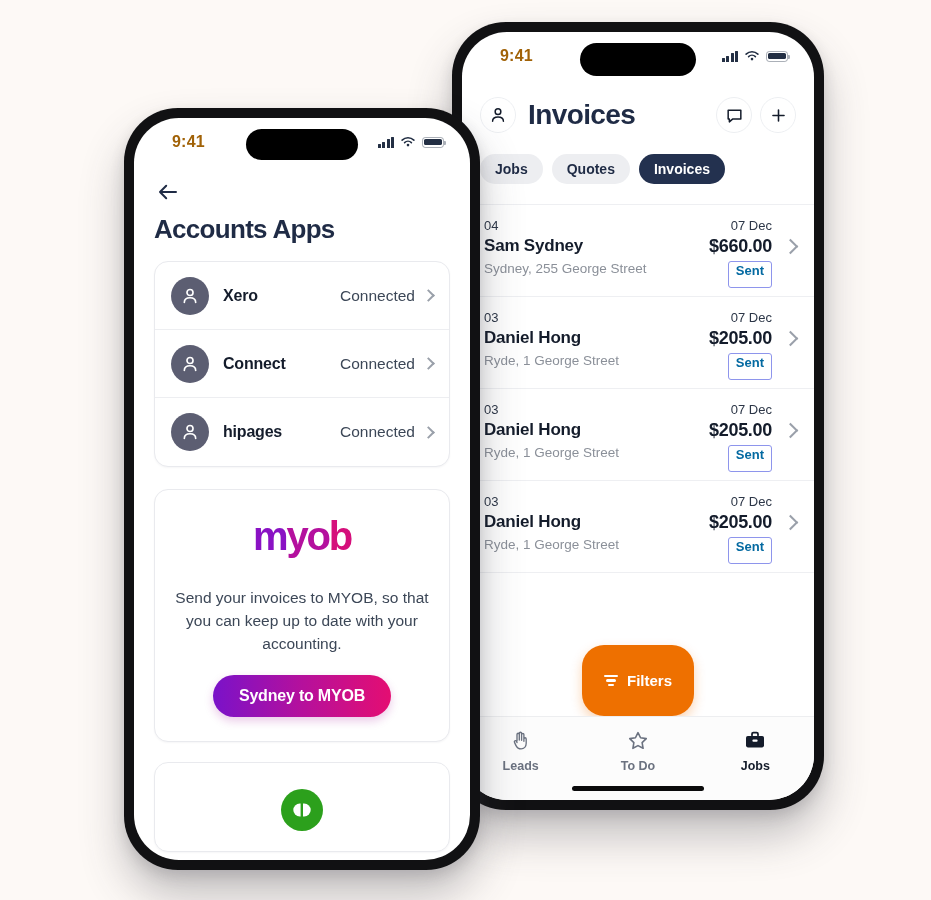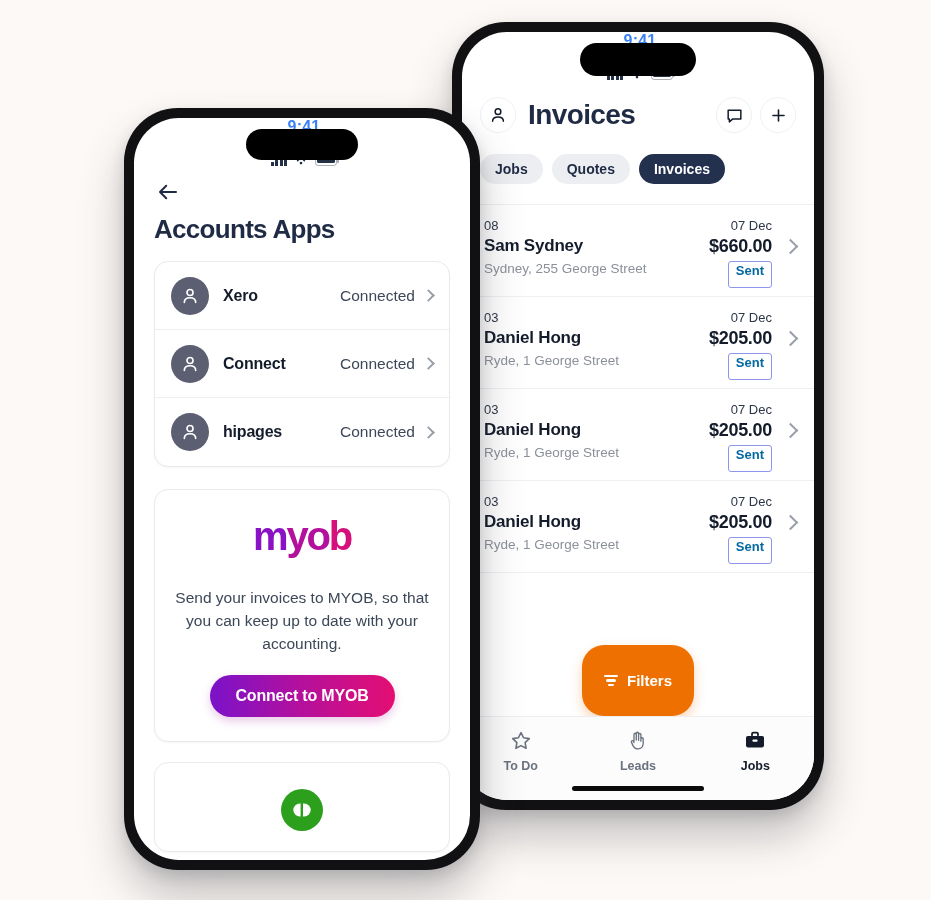--- a/index.html
+++ b/index.html
@@ -26,29 +26,28 @@
     background: #FFFFFF;
     border-radius: 45px;
     overflow: hidden;
   }
   .dyn-island {
     position: absolute; top: 11px; left: 50%;
     transform: translateX(-50%);
     background: #000; border-radius: 20px;
   }
   .statusbar {
-    position: absolute; top: 0; left: 4px; right: 0;
+    position: absolute; top: 0; left: 12px; right: 0;
     height: 48px;
     display: flex; align-items: center;
     justify-content: space-between;
     padding: 0 26px;
-    color: #3b82f6;
+    color: #a16207;
     font-size: 16px; font-weight: 700;
     letter-spacing: .2px;
-    flex-direction: column;
   }
   .sb-right { display: flex; align-items: center; gap: 6px; }
   .bars { display: flex; align-items: flex-end; gap: 1.5px; height: 11px; }
   .bars i { display: block; width: 3px; background: #232F44; border-radius: .5px; }
   .bars i:nth-child(1){ height: 4px; }
   .bars i:nth-child(2){ height: 6px; }
   .bars i:nth-child(3){ height: 8.5px; }
   .bars i:nth-child(4){ height: 11px; }
   .batt {
     position: relative; width: 22px; height: 11px;
@@ -291,21 +290,21 @@
       <div class="tabs">
         <div class="tab">Jobs</div>
         <div class="tab">Quotes</div>
         <div class="tab active">Invoices</div>
       </div>
 
       <div class="inv-list">
 
         <div class="inv-row">
           <div class="inv-left">
-            <div class="inv-num">08</div>
+            <div class="inv-num">04</div>
             <div class="inv-name">Sam Sydney</div>
             <div class="inv-addr">Sydney, 255 George Street</div>
           </div>
           <div class="inv-right">
             <div class="inv-date">07 Dec</div>
             <div class="inv-amt">$660.00</div>
             <div class="inv-badge">Sent</div>
             <div class="chev"></div>
           </div>
         </div>
@@ -361,29 +360,29 @@
               <b></b>
               <b></b>
             </span>
           <span>Filters</span>
         </div>
       </div>
 
       <div class="tabbar">
         <div class="tabbar-item">
           <svg width="24" height="24" viewBox="0 0 24 24">
-            <path d="M12 3.6l2.55 5.17 5.7.83-4.13 4.02.98 5.68L12 16.62l-5.1 2.68.97-5.68L3.75 9.6l5.7-.83z" stroke="#6B7280" stroke-width="1.6" fill="none" stroke-linejoin="round"></path>
-          </svg>
-          <span class="tabbar-label">To Do</span>
+            <path d="M8 12V5.4a1.15 1.15 0 012.3 0V11M10.3 11V4.4a1.15 1.15 0 012.3 0V11M12.6 11.2V5.6a1.15 1.15 0 012.3 0v6.6M14.9 9.9a1.15 1.15 0 012.3 0v4.4c0 3.3-2.2 5.6-5 5.6-2.6 0-4.3-1.4-5.2-3.3l-1.5-3.2a1.2 1.2 0 012-1.3L8 13.6" stroke="#6B7280" stroke-width="1.35" fill="none" stroke-linecap="round" stroke-linejoin="round"></path>
+          </svg>
+          <span class="tabbar-label">Leads</span>
         </div>
         <div class="tabbar-item">
           <svg width="24" height="24" viewBox="0 0 24 24">
-            <path d="M8 12V5.4a1.15 1.15 0 012.3 0V11M10.3 11V4.4a1.15 1.15 0 012.3 0V11M12.6 11.2V5.6a1.15 1.15 0 012.3 0v6.6M14.9 9.9a1.15 1.15 0 012.3 0v4.4c0 3.3-2.2 5.6-5 5.6-2.6 0-4.3-1.4-5.2-3.3l-1.5-3.2a1.2 1.2 0 012-1.3L8 13.6" stroke="#6B7280" stroke-width="1.35" fill="none" stroke-linecap="round" stroke-linejoin="round"></path>
-          </svg>
-          <span class="tabbar-label">Leads</span>
+            <path d="M12 3.6l2.55 5.17 5.7.83-4.13 4.02.98 5.68L12 16.62l-5.1 2.68.97-5.68L3.75 9.6l5.7-.83z" stroke="#6B7280" stroke-width="1.6" fill="none" stroke-linejoin="round"></path>
+          </svg>
+          <span class="tabbar-label">To Do</span>
         </div>
         <div class="tabbar-item active">
           <svg width="24" height="24" viewBox="0 0 24 24">
             <path d="M9 6.2V5a1.4 1.4 0 011.4-1.4h3.2A1.4 1.4 0 0115 5v1.2" stroke="#141C2B" stroke-width="1.8" fill="none" stroke-linecap="round"></path>
             <rect x="3" y="7" width="18" height="11.4" rx="1.8" fill="#141C2B"></rect>
             <rect x="9.4" y="10.6" width="5.2" height="2.1" rx="1" fill="#fff"></rect>
             <rect x="3" y="11.2" width="18" height="1.5" fill="#fff" opacity=".0"></rect>
           </svg>
           <span class="tabbar-label">Jobs</span>
         </div>
@@ -463,21 +462,21 @@
             <div class="acct-name">hipages</div>
             <div class="acct-status">Connected</div>
             <div class="acct-chev"></div>
           </div>
 
         </div>
 
         <div class="card promo">
           <div class="myob-logo"><span class="g1">m</span><span class="g2">yo</span><span class="g3">b</span></div>
           <div class="promo-text">Send your invoices to MYOB, so that you can keep up to date with your accounting.</div>
-          <div class="promo-btn">Connect to MYOB</div>
+          <div class="promo-btn">Sydney to MYOB</div>
         </div>
 
         <div class="card qb-card">
           <div class="qb-logo">
             <svg width="26" height="26" viewBox="0 0 26 26">
               <path d="M12 6.5h-1.2a6.5 6.5 0 000 13h1.2V6.5z" fill="#fff"></path>
               <path d="M14 19.5h1.2a6.5 6.5 0 000-13H14v13z" fill="#fff"></path>
               <rect x="11.6" y="4.6" width="1.5" height="16.8" fill="#2CA01C"></rect>
             </svg>
           </div>

